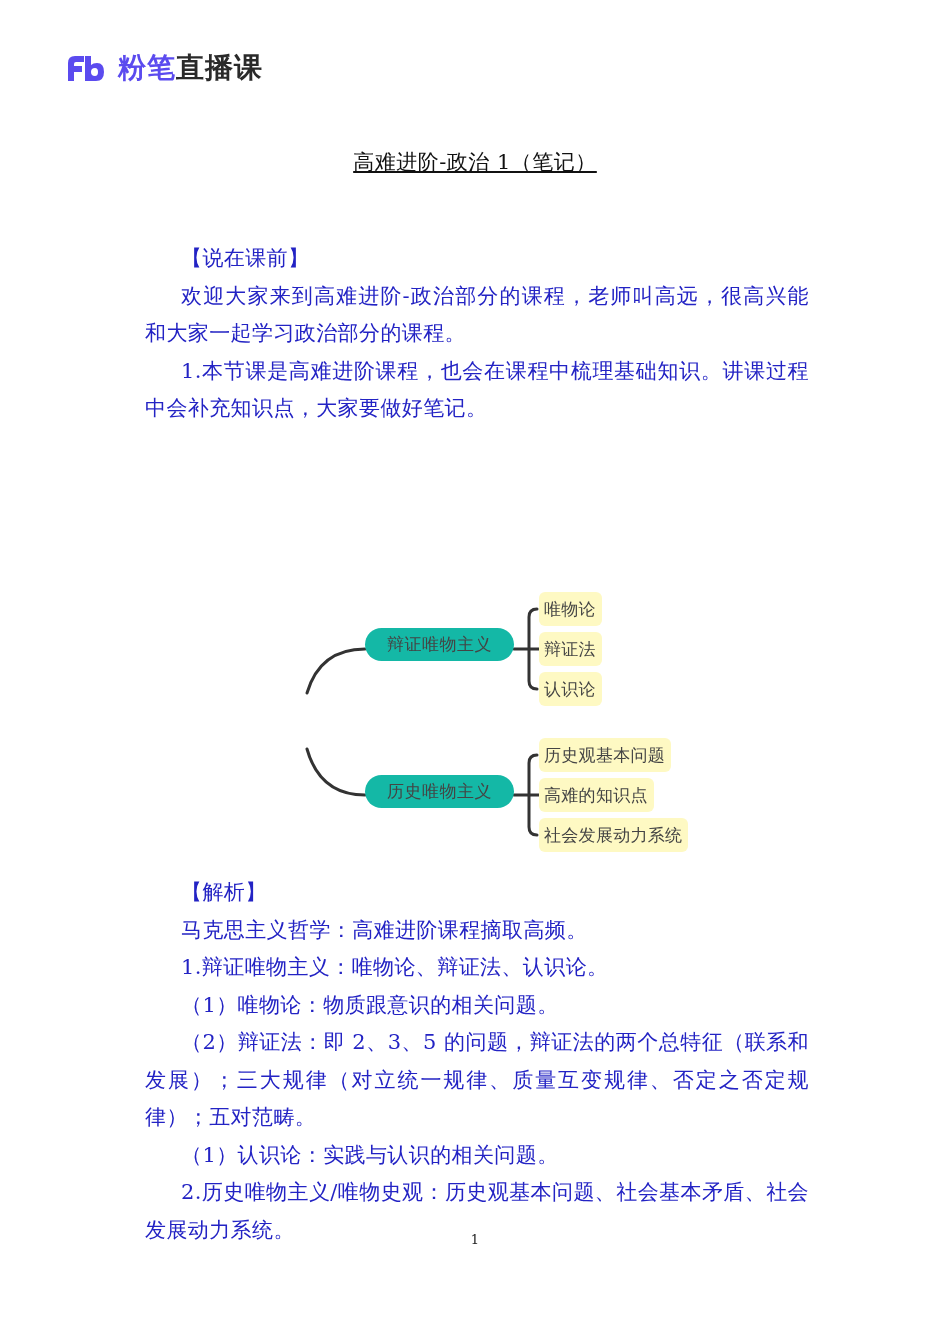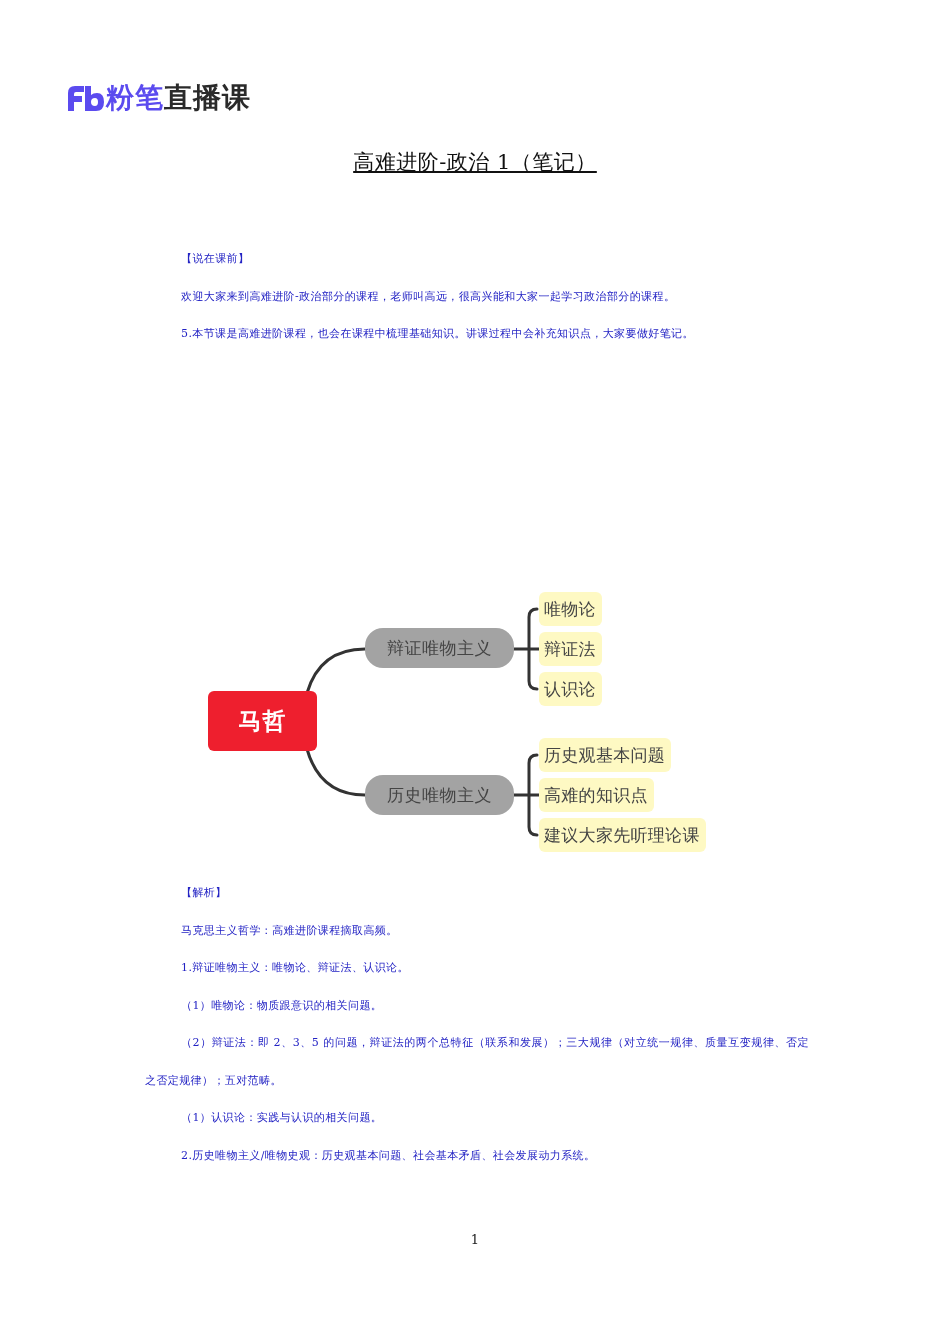--- a/index.html
+++ b/index.html
@@ -10,24 +10,25 @@
     body {
       width: 950px;
       height: 1344px;
       position: relative;
       overflow: hidden;
       font-family: "DejaVu Serif", "Liberation Serif", serif;
     }
     .logo {
       position: absolute;
       left: 66px;
-      top: 80px;
+      top: 50px;
       height: 36px;
       display: flex;
       align-items: center;
+      gap: 12px;
     }
     .logo-mark {
       width: 40px;
       height: 30px;
       display: block;
     }
     .logo-text {
       font-family: "DejaVu Sans", "Liberation Sans", sans-serif;
       font-weight: bold;
       font-size: 28px;
@@ -47,21 +48,21 @@
       color: #111111;
       letter-spacing: 0.5px;
       text-decoration: underline;
     }
 
     .text-block {
       position: absolute;
       left: 145px;
       width: 664px;
       color: #2323c4;
-      font-size: 11px;
+      font-size: 21px;
       line-height: 37.5px;
       letter-spacing: 0.4px;
       text-align: justify;
     }
     .text-block p {
       margin: 0;
     }
     .indent { text-indent: 36px; }
     .indent-sm { text-indent: 36px; }
     .heading-label { text-indent: 36px; }
@@ -98,22 +99,22 @@
       font-size: 23px;
       display: flex;
       align-items: center;
       justify-content: center;
       letter-spacing: 1px;
     }
     .mm-branch {
       position: absolute;
       left: 165px;
       width: 149px;
-      height: 40px;
-      background: #a3a3a3;
+      height: 33px;
+      background: #14b8a6;
       border-radius: 18px;
       color: #444444;
       font-family: "DejaVu Sans", "Liberation Sans", sans-serif;
       font-size: 17px;
       display: flex;
       align-items: center;
       justify-content: center;
       letter-spacing: 0.5px;
     }
     .mm-branch.b1 { top: 43px; }
@@ -155,51 +156,50 @@
   <div class="logo-text">
     <span class="brand">粉笔</span><span class="rest">直播课</span>
   </div>
 </div>
 
 <div class="doc-title">高难进阶-政治 1（笔记）</div>
 
 <div class="text-block intro">
   <p class="heading-label">【说在课前】</p>
   <p class="indent">欢迎大家来到高难进阶-政治部分的课程，老师叫高远，很高兴能和大家一起学习政治部分的课程。</p>
-  <p class="indent">5.本节课是高难进阶课程，也会在课程中梳理基础知识。讲课过程中会补充知识点，大家要做好笔记。</p>
+  <p class="indent">1.本节课是高难进阶课程，也会在课程中梳理基础知识。讲课过程中会补充知识点，大家要做好笔记。</p>
 </div>
 
 <div class="mindmap">
   <svg class="connectors" viewBox="0 0 520 270">
     <g stroke="#333333" stroke-width="3" fill="none" stroke-linecap="round">
 
       <path d="M107 108 Q120 64 165 64"></path>
       <path d="M107 164 Q120 210 165 210"></path>
 
       <path d="M314 64 H329"></path>
       <path d="M337 24 Q329 24 329 32 V96 Q329 104 337 104"></path>
       <path d="M329 64 H339"></path>
 
       <path d="M314 210 H329"></path>
       <path d="M337 170 Q329 170 329 178 V242 Q329 250 337 250"></path>
       <path d="M329 210 H339"></path>
     </g>
   </svg>
 
-  <div class="mm-root">马哲</div>
 
   <div class="mm-branch b1">辩证唯物主义</div>
   <div class="mm-leaf" style="top:7px">唯物论</div>
   <div class="mm-leaf" style="top:47px">辩证法</div>
   <div class="mm-leaf" style="top:87px">认识论</div>
 
   <div class="mm-branch b2">历史唯物主义</div>
   <div class="mm-leaf" style="top:153px">历史观基本问题</div>
   <div class="mm-leaf" style="top:193px">高难的知识点</div>
-  <div class="mm-leaf" style="top:233px">建议大家先听理论课</div>
+  <div class="mm-leaf" style="top:233px">社会发展动力系统</div>
 </div>
 
 <div class="text-block analysis">
   <p class="heading-label">【解析】</p>
   <p class="indent">马克思主义哲学：高难进阶课程摘取高频。</p>
   <p class="indent">1.辩证唯物主义：唯物论、辩证法、认识论。</p>
   <p class="indent-sm">（1）唯物论：物质跟意识的相关问题。</p>
   <p class="indent-sm">（2）辩证法：即 2、3、5 的问题，辩证法的两个总特征（联系和发展）；三大规律（对立统一规律、质量互变规律、否定之否定规律）；五对范畴。</p>
   <p class="indent-sm">（1）认识论：实践与认识的相关问题。</p>
   <p class="indent">2.历史唯物主义/唯物史观：历史观基本问题、社会基本矛盾、社会发展动力系统。</p>

